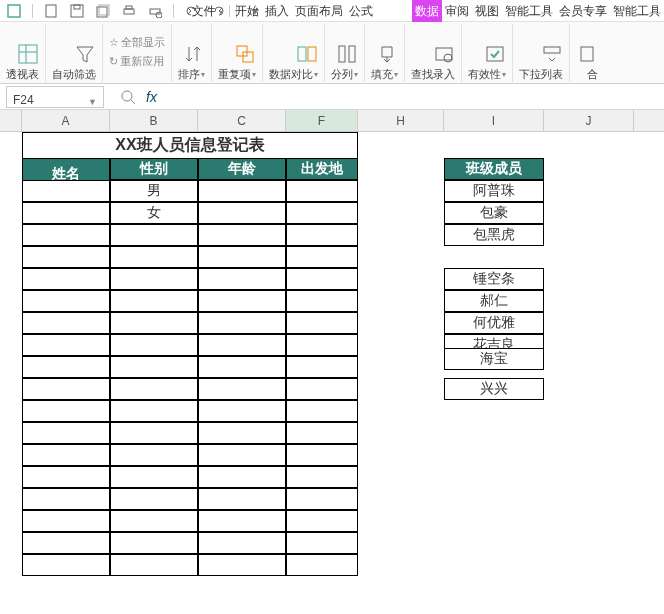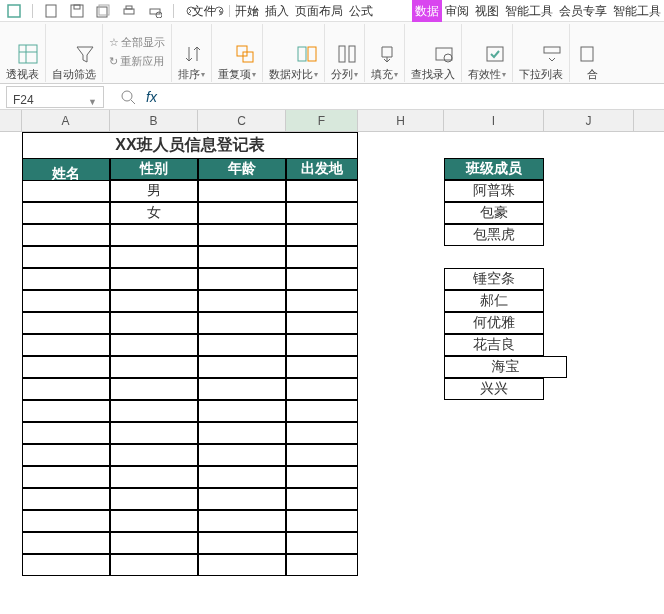--- a/index.html
+++ b/index.html
@@ -381,16 +381,16 @@
       <div class="tblcell" style="left: 198px; top: 422px; width: 88px; height: 22px;"></div>
       <div class="tblcell" style="left: 286px; top: 422px; width: 72px; height: 22px;"></div>
       <div class="tblcell" style="left: 444px; top: 48px; width: 100px; height: 22px;">阿普珠</div>
       <div class="tblcell tblhead" style="left: 444px; top: 26px; width: 100px; height: 22px;">班级成员</div>
       <div class="tblcell" style="left: 444px; top: 70px; width: 100px; height: 22px;">包豪</div>
       <div class="tblcell" style="left: 444px; top: 92px; width: 100px; height: 22px;">包黑虎</div>
       <div class="tblcell" style="left: 444px; top: 136px; width: 100px; height: 22px;">锤空条</div>
       <div class="tblcell" style="left: 444px; top: 158px; width: 100px; height: 22px;">郝仁</div>
       <div class="tblcell" style="left: 444px; top: 180px; width: 100px; height: 22px;">何优雅</div>
       <div class="tblcell" style="left: 444px; top: 202px; width: 100px; height: 22px;">花吉良</div>
-      <div class="tblcell" style="left: 444px; top: 224px; width: 123px; height: 22px;">海宝</div>
+      <div class="tblcell" style="left: 444px; top: 216px; width: 100px; height: 22px;">海宝</div>
       <div class="tblcell" style="left: 444px; top: 246px; width: 100px; height: 22px;">兴兴</div>
     </div>
 </div>
 
 </body></html>

